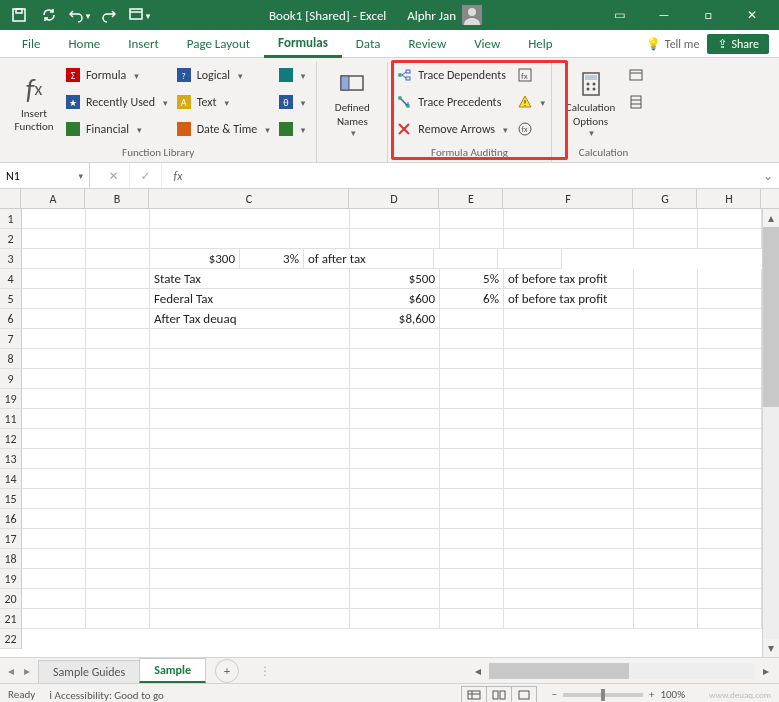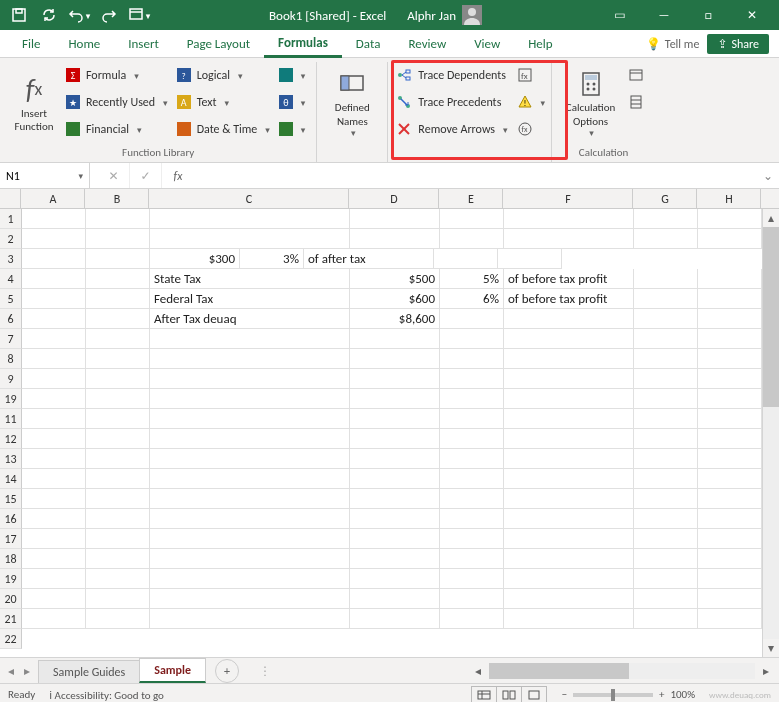--- a/index.html
+++ b/index.html
@@ -49,21 +49,21 @@
 .cell { height:20px; border-right:1px solid #e0e0e0; border-bottom:1px solid #e0e0e0; font-size:13px; display:flex; align-items:center; padding:0 4px; color:#222; overflow:visible; white-space:nowrap; }
 .cell.r { justify-content:flex-end; }
 .vscroll { width:18px; background:#f3f2f1; border-left:1px solid #d4d4d4; margin-left:auto; display:flex; flex-direction:column; }
 .vscroll .btn { height:18px; display:flex; align-items:center; justify-content:center; color:#666; }
 .vscroll .track { flex:1; background:#eee; position:relative; }
 .vscroll .thumb { position:absolute; top:0; width:100%; height:180px; background:#c8c8c8; }
 .sheetbar { height:26px; border-top:1px solid #d4d4d4; display:flex; align-items:center; background:#f3f2f1; }
 .sheetbar .nav { display:flex; padding:0 8px; color:#888; gap:10px; }
 .sheetbar .tabset { display:flex; align-items:flex-end; height:100%; }
 .stab { padding:4px 14px; border:1px solid #ccc; border-bottom:none; background:#e9e9e9; font-size:12px; color:#555; margin-right:-1px; }
-.stab.active { background:#fff; border-bottom:2px solid #237346; color:#7f1d1d; font-weight:600; }
+.stab.active { background:#fff; border-bottom:2px solid #237346; color:#15803d; font-weight:600; }
 .addsheet { width:24px; height:24px; border:1px solid #ccc; border-radius:50%; display:flex; align-items:center; justify-content:center; margin-left:10px; color:#666; }
 .sheetbar .hscroll { margin-left:auto; display:flex; align-items:center; gap:2px; width:310px; padding-right:4px; }
 .hscroll .btn { width:18px; height:18px; display:flex; align-items:center; justify-content:center; color:#666; }
 .hscroll .track { flex:1; height:16px; background:#eee; position:relative; }
 .hscroll .thumb { position:absolute; left:0; width:140px; height:100%; background:#c8c8c8; }
 .status { height:22px; background:#f3f2f1; border-top:1px solid #d4d4d4; display:flex; align-items:center; font-size:11px; color:#555; padding:0 8px; gap:14px; }
 .status .spacer{flex:1;}
 .status .views { display:flex; gap:0; }
 .status .vbtn { width:26px; height:18px; border:1px solid #bbb; margin-left:-1px; display:flex; align-items:center; justify-content:center; }
 .status .zoom { display:flex; gap:6px; align-items:center; }
@@ -285,20 +285,21 @@
         <div class="sbtn">
             <span class="ic">
               <svg class="svgic" viewBox="0 0 16 16">
                 <circle cx="8" cy="8" r="6" fill="none" stroke="#555"></circle>
                 <text x="4.5" y="11" font-size="8" fill="#555">fx</text>
               </svg>
             </span>
           </div>
       </div>
     </div>
+    <div class="group-label">Formula Auditing</div>
   </div>
 
 
   <div class="group" style="border-right:none">
     <div class="group-body">
       <div class="bigbtn" style="width:66px">
         <div class="ic">
             <svg width="28" height="28" viewBox="0 0 28 28">
               <rect x="6" y="3" width="16" height="22" fill="none" stroke="#555" stroke-width="1.5"></rect>
               <rect x="8" y="5" width="12" height="5" fill="#bcd"></rect>
@@ -657,14 +658,14 @@
       </div>
   </div>
   <div class="zoom">
     <span>−</span>
     <div class="slider">
         <div class="h"></div>
       </div>
     <span>+</span>
     <span>100%</span>
   </div>
-  <span style="color:#bbb;font-size:9px;">www.deuaq.com</span>
+  <span style="color:#bbb;font-size:9px;margin-left:10px">www.deuaq.com</span>
 </div>
 
 </body></html>

